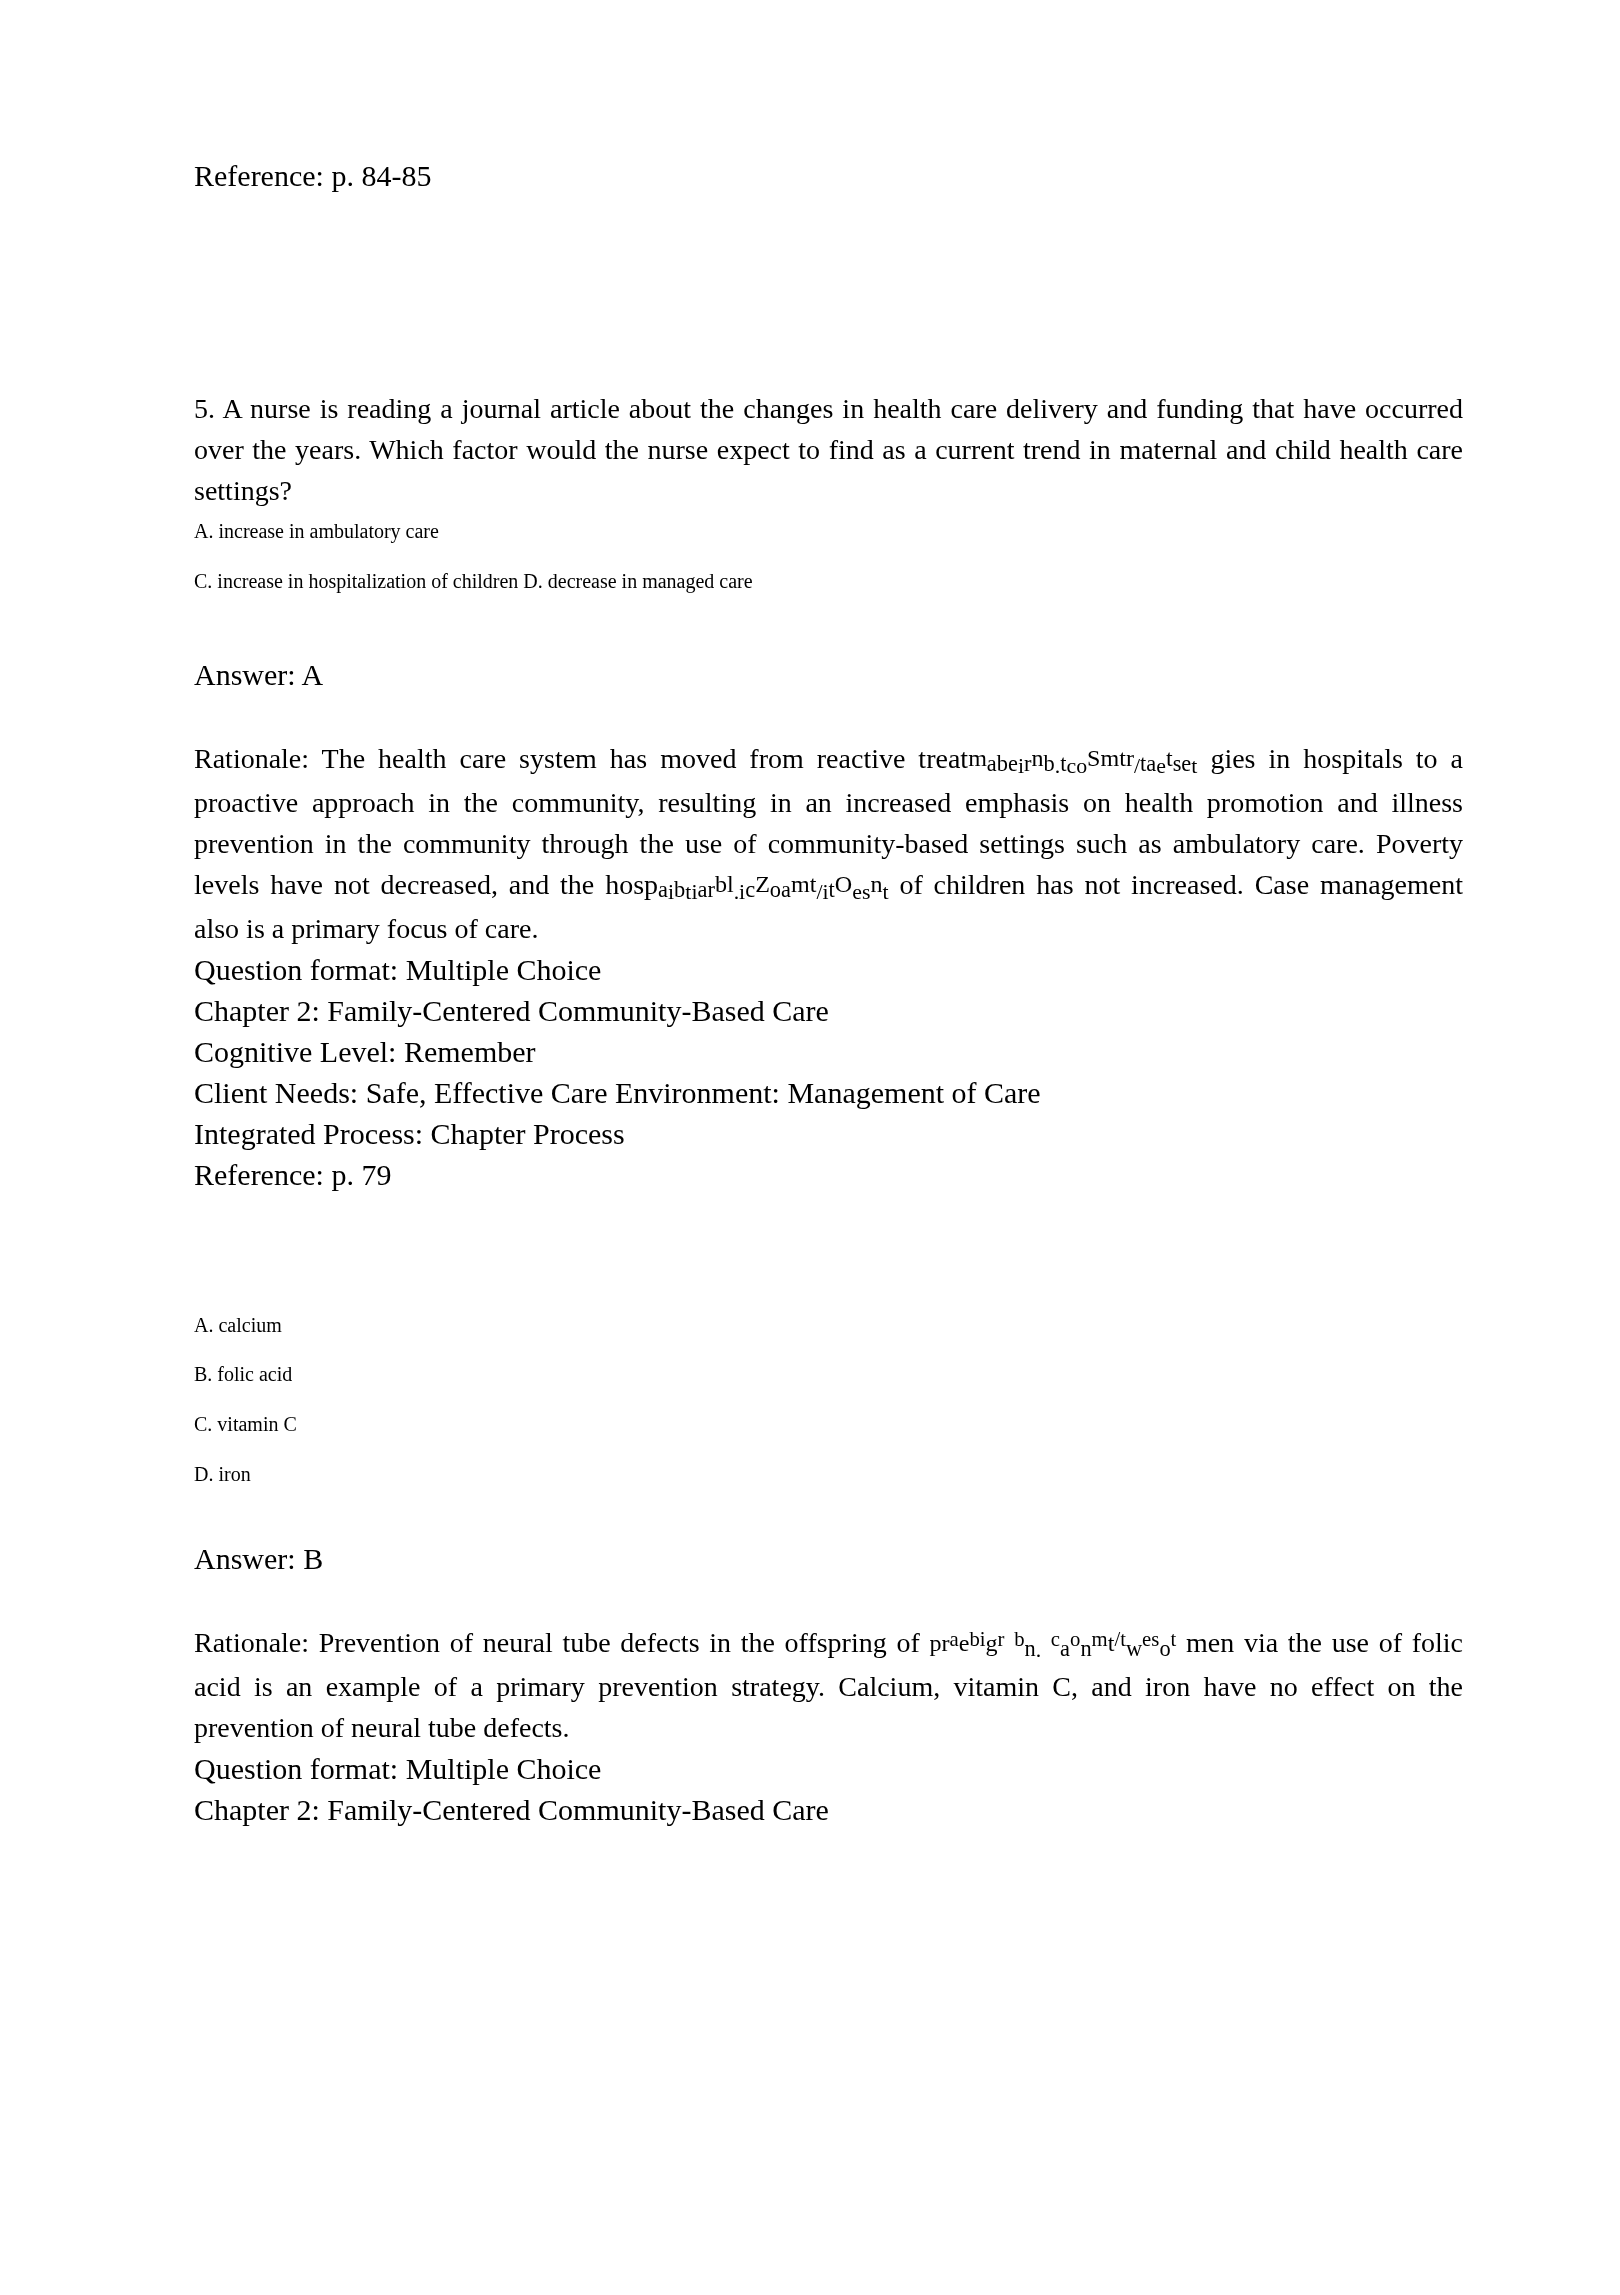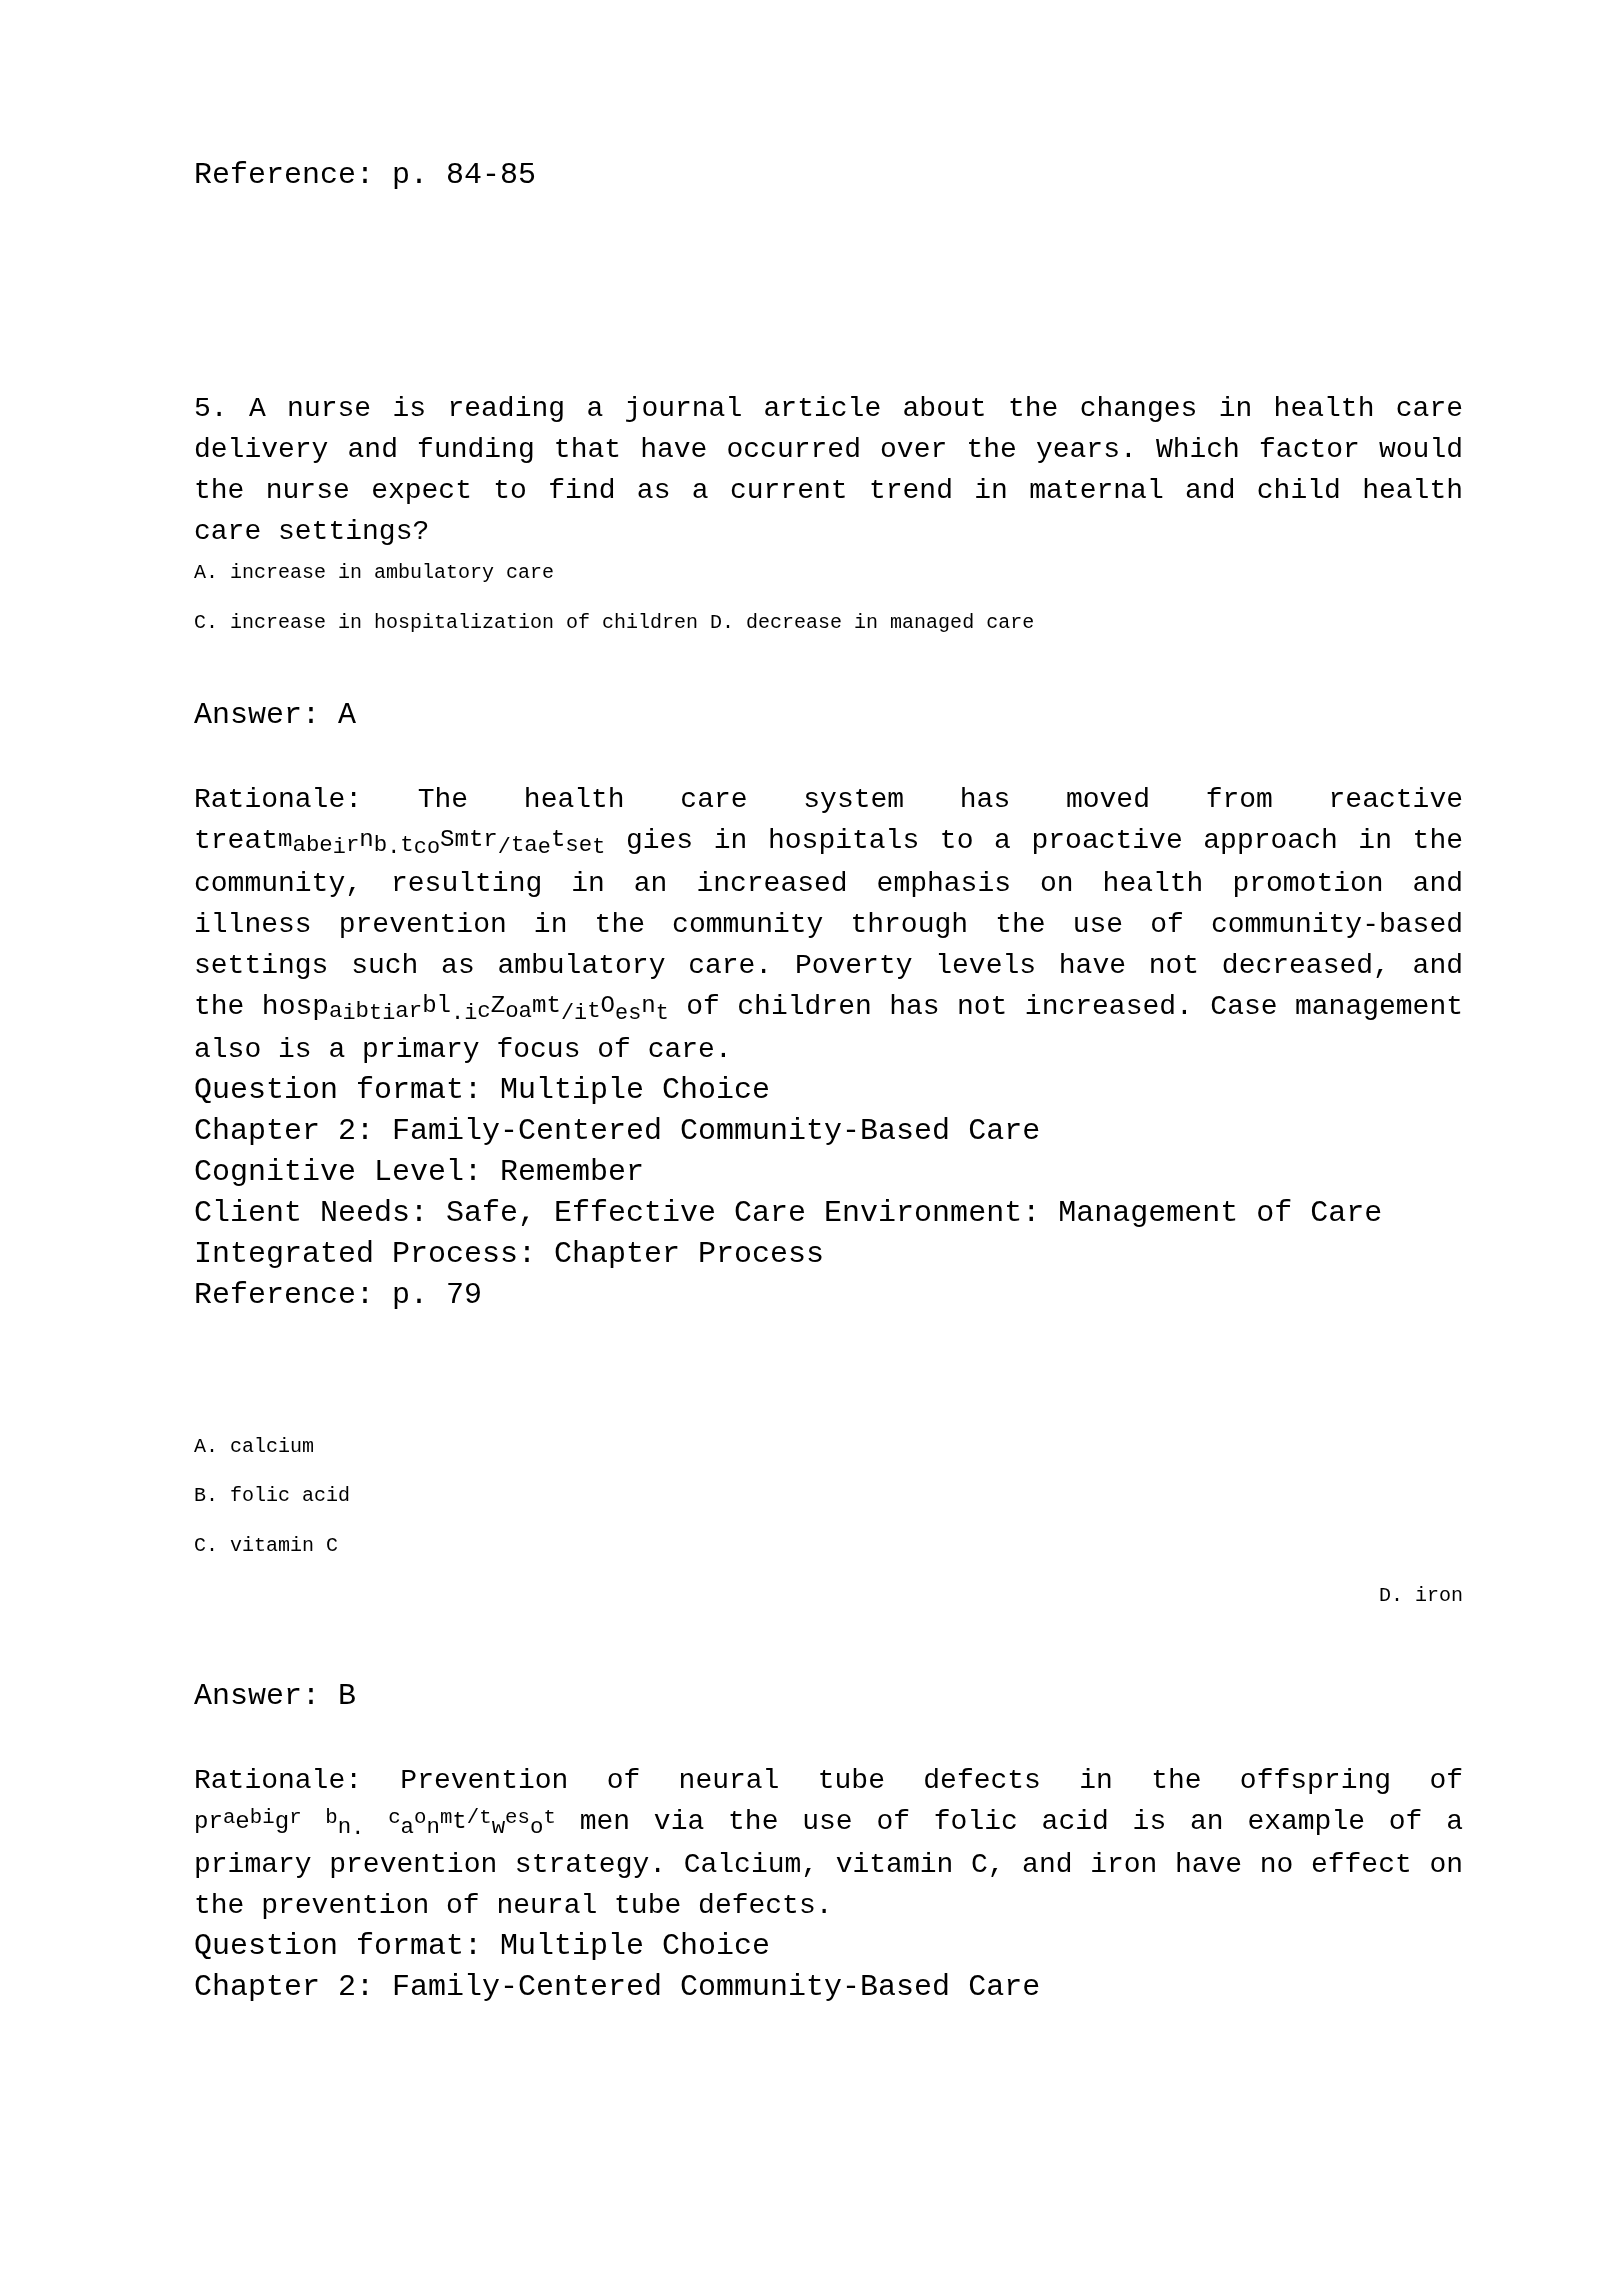--- a/index.html
+++ b/index.html
@@ -18,21 +18,20 @@
     height: 2296px;
     background: #ffffff;
     margin: 0 auto;
     overflow: hidden;
   }
   .content {
     position: absolute;
     left: 194px;
     top: 155px;
     width: 1269px;
-    font-family: Liberation Mono, monospace;
   }
   .para {
     font-size: 28px;
     line-height: 41px;
     text-align: justify;
     text-justify: inter-word;
     margin: 0;
   }
   .line {
     font-size: 30px;
@@ -41,21 +40,21 @@
     white-space: pre-wrap;
   }
   .gap-xl { height: 192px; }
   .gap-md { height: 43px; }
   .gap-q  { height: 110px; }
   .opt {
     font-size: 20px;
     line-height: 41px;
     margin: 0 0 8.8px 0;
   }
-  .opt.tight { margin-bottom: 17px; text-align: right; }
+  .opt.tight { margin-bottom: 0; }
 
   
   .scramble {
     white-space: nowrap;
   }
   .scramble i {
     font-style: normal;
   }
   .s-up   { position: relative; top: -0.30em; font-size: 0.74em; }
   .s-dn   { position: relative; top:  0.16em; font-size: 0.80em; }

